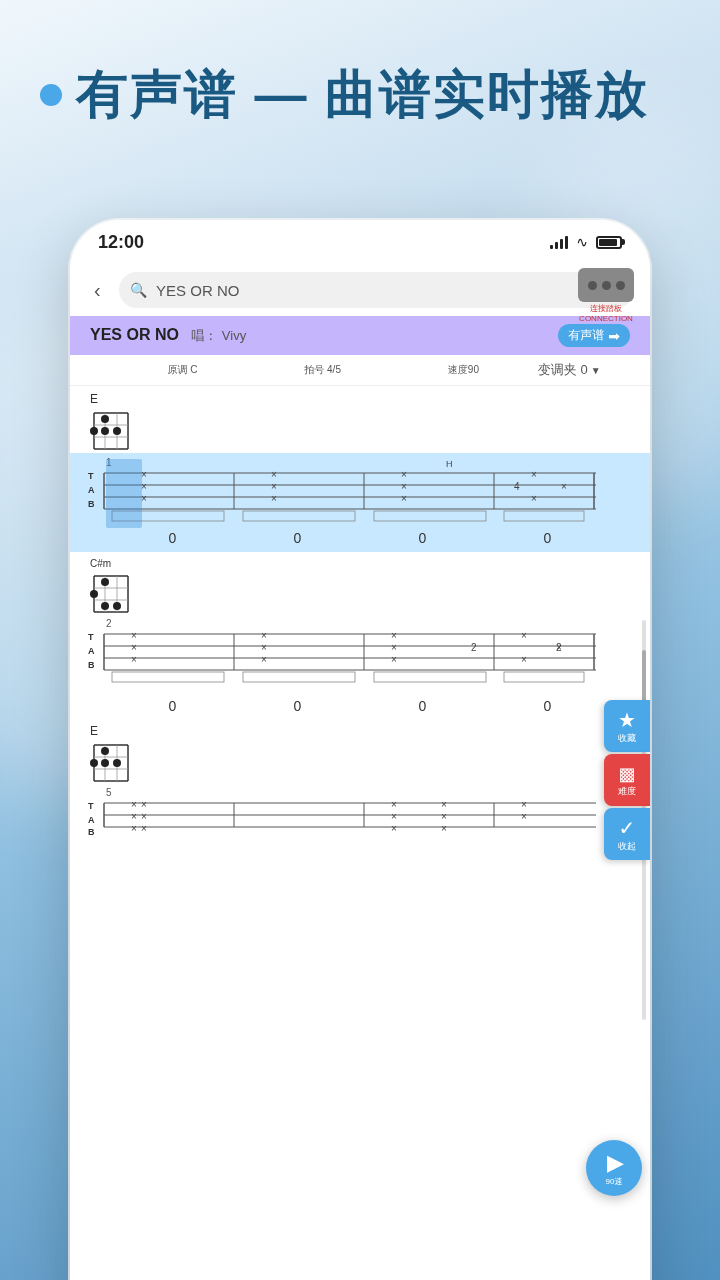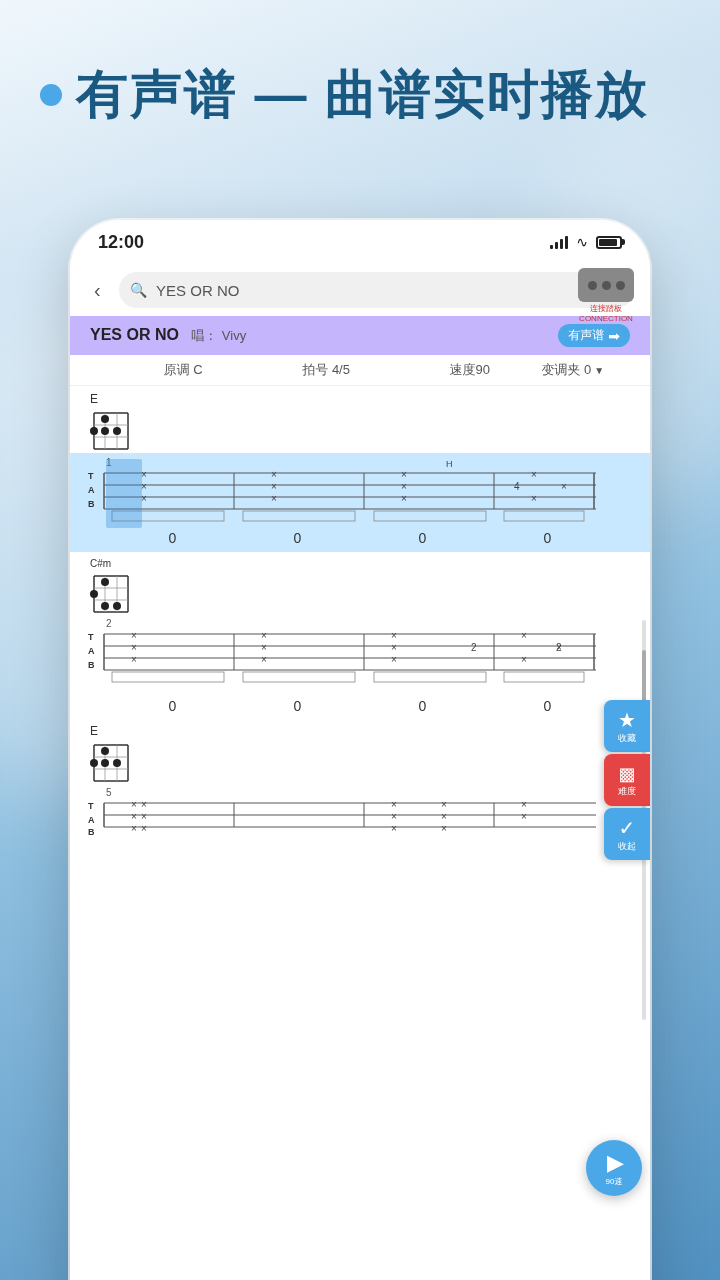--- a/index.html
+++ b/index.html
@@ -178,21 +178,21 @@
     
     .song-meta-row {
       background: #fff;
       display: flex;
       align-items: center;
       justify-content: space-around;
       padding: 6px 20px;
       border-bottom: 1px solid #eee;
     }
     .meta-item {
-      font-size: 13px;
+      font-size: 10px;
       color: #555;
       margin-left: 48px;
     }
     .meta-dropdown {
       font-size: 13px;
       color: #555;
       display: flex;
       align-items: center;
       gap: 3px;
     }

